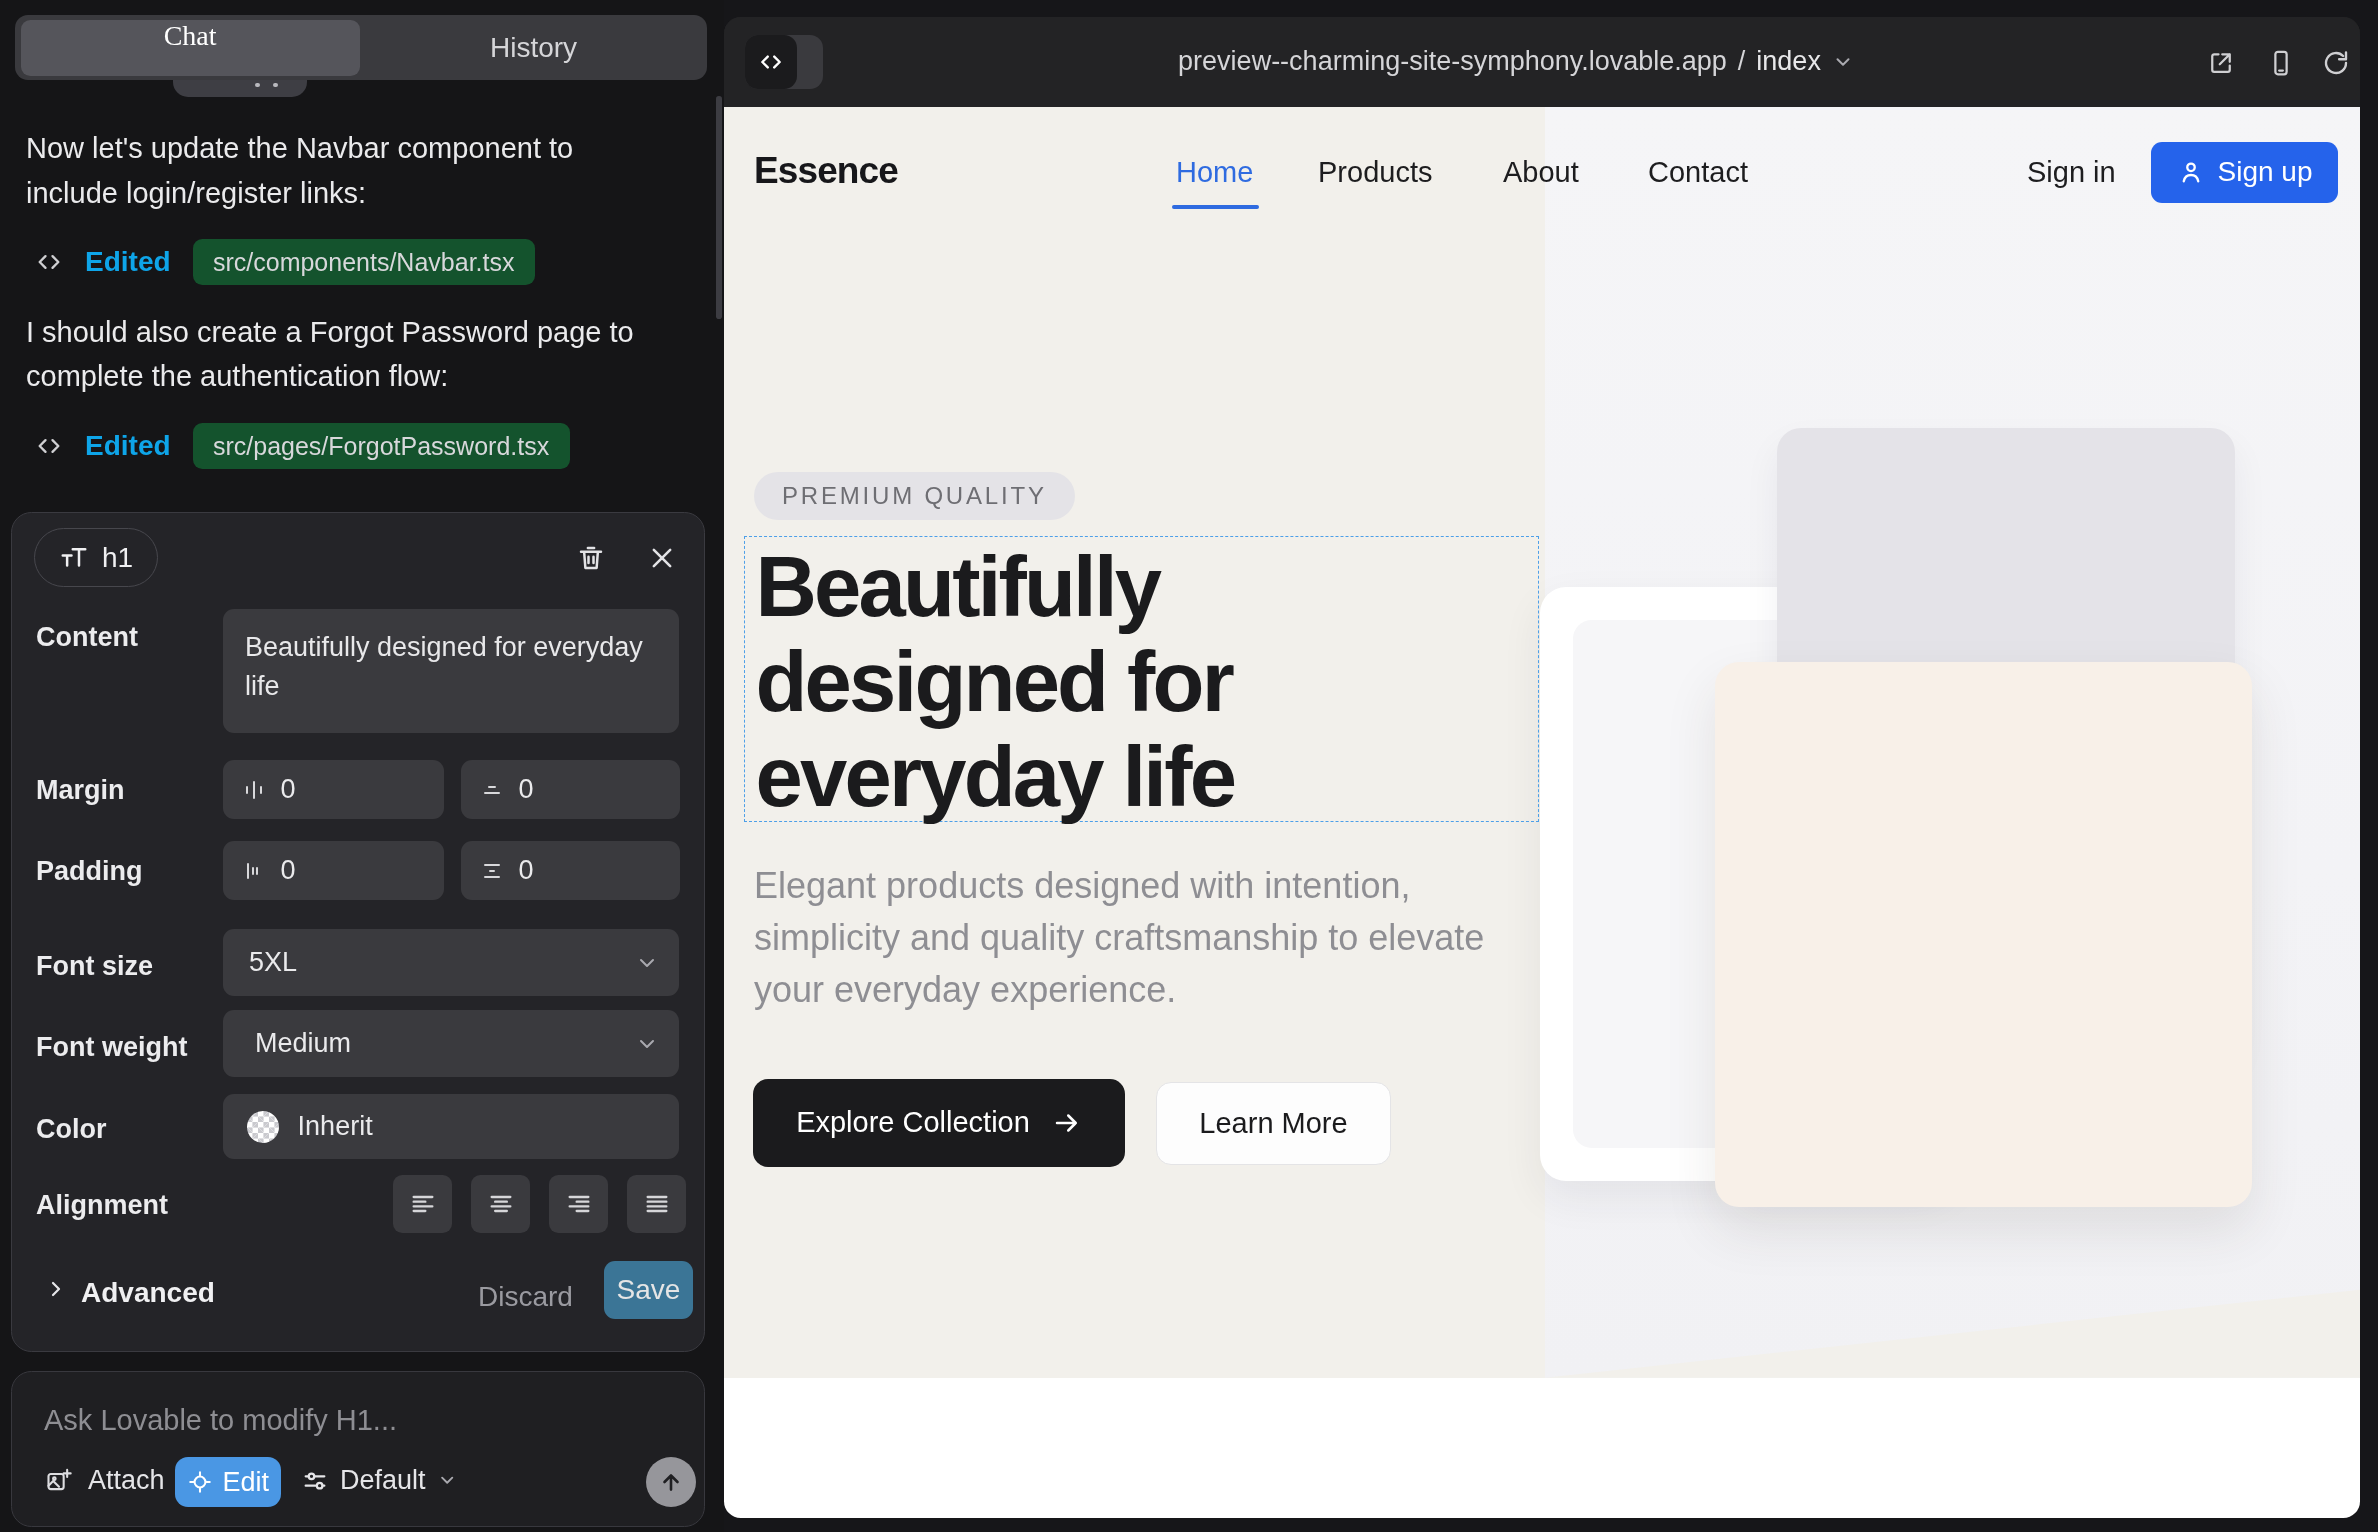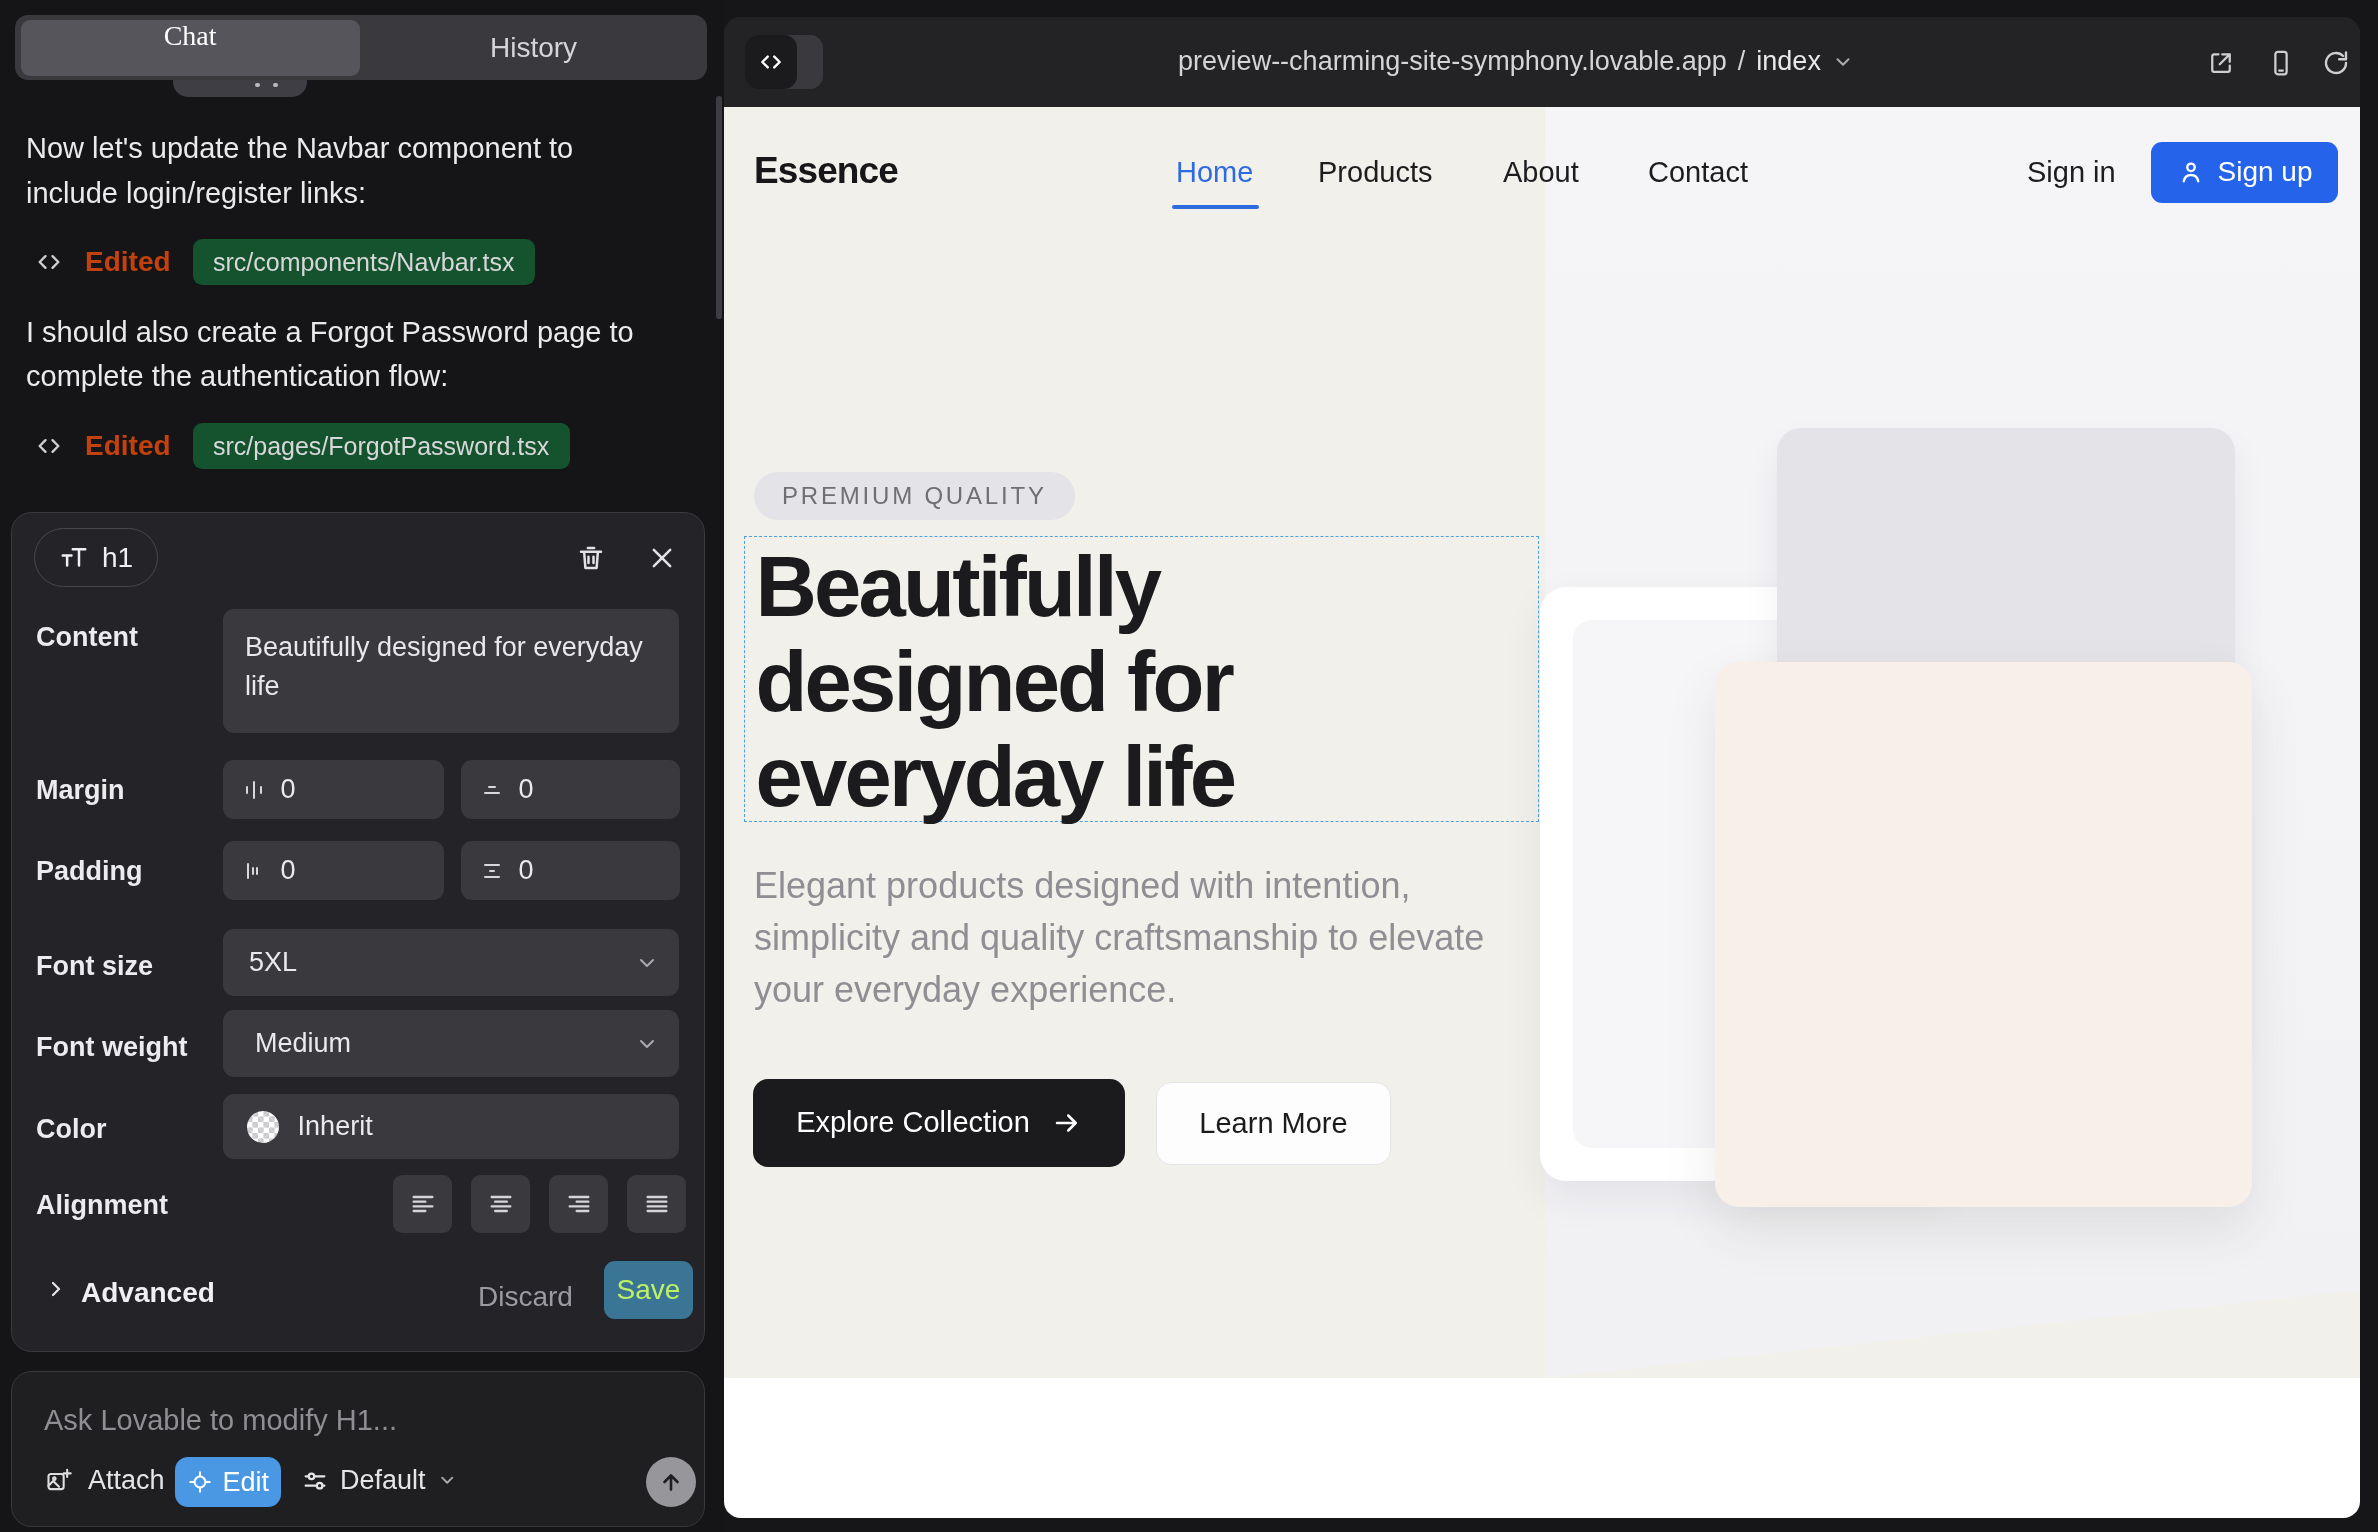--- a/index.html
+++ b/index.html
@@ -15,21 +15,21 @@
   .tab-inactive { position:absolute; left:345px; top:0; width:347px; height:65px; display:flex; align-items:center; justify-content:center; color:#D5D5D8; font-size:28px; }
 
   .partial-pill { position:absolute; left:173px; top:80px; width:134px; height:16.7px; background:#3E3E44; border-radius:0 0 15px 15px; }
   .partial-pill i { position:absolute; top:2.8px; width:4.6px; height:4.6px; border-radius:50%; background:#b9b9be; }
 
   .scroll-thumb { position:absolute; left:716px; top:96px; width:5.6px; height:223px; background:#3C3C42; border-radius:2.8px; }
 
   .msg-line { position:absolute; left:26px; font-size:29px; line-height:45px; color:#EAEAEC; white-space:nowrap; }
 
   .edited-row { position:absolute; left:35px; display:flex; align-items:center; gap:22px; height:46px; }
-  .edited-label { font-size:28px; font-weight:bold; color:#c2410c; }
+  .edited-label { font-size:28px; font-weight:bold; color:#0ea5e9; }
   .file-pill { background:#14532d; border-radius:9.3px; padding:8.3px 20.4px; font-size:25px; color:#D8D8DB; white-space:nowrap; }
   .code-ic { color:#CFCFD2; }
 
   
   #editor { position:absolute; left:11px; top:512px; width:694px; height:840px; background:#242428; border:0.9px solid #3A3A40; border-radius:20.4px; }
   .tag-pill { position:absolute; left:22px; top:15px; height:59px; border:1.9px solid #47474D; border-radius:31px; display:flex; align-items:center; gap:13px; padding:0 24px; color:#F0F0F2; }
   .tag-pill .tag-name { font-size:28px; }
   .icon-btn { position:absolute; width:41px; height:41px; display:flex; align-items:center; justify-content:center; color:#E3E3E6; }
 
   .fld-label { position:absolute; left:24px; font-size:27px; font-weight:bold; color:#ECECEE; }
@@ -37,21 +37,21 @@
   .field .f-ic { margin:0 15px 0 18.6px; color:#D8D8DB; }
   .chev { position:absolute; right:20.4px; color:#A9A9AF; }
 
   .content-area { position:absolute; left:211px; top:96px; width:456px; height:124px; background:#3A3A3E; border-radius:11px; padding:18.6px 22px; font-size:27px; line-height:39px; color:#E8E8EA; }
 
   .align-btn { position:absolute; top:662px; width:59px; height:58px; background:#3A3A3E; border-radius:9.3px; display:flex; align-items:center; justify-content:center; color:#D6D6D9; }
 
   .adv-chevron { position:absolute; left:32px; top:764px; color:#E6E6E9; }
   .adv-label { position:absolute; left:69px; top:764px; font-size:28px; font-weight:bold; color:#F0F0F2; }
   .discard { position:absolute; left:466px; top:768px; font-size:28px; color:#9A9AA0; }
-  .save-btn { position:absolute; left:592px; top:748px; width:89px; height:58px; background:#3B7596; border-radius:11px; display:flex; align-items:center; justify-content:center; font-size:28px; color:#bef264; }
+  .save-btn { position:absolute; left:592px; top:748px; width:89px; height:58px; background:#3B7596; border-radius:11px; display:flex; align-items:center; justify-content:center; font-size:28px; color:#e5e5e5; }
 
   
   #composer { position:absolute; left:11px; top:1371px; width:694px; height:156px; background:#1F1F22; border:0.9px solid #38383E; border-radius:20.4px; }
   #composer input { position:absolute; left:32px; top:26px; width:612px; height:45px; background:transparent; border:none; outline:none; font-size:29px; color:#ECECEE; font-family:inherit; }
   #composer input::placeholder { color:#8E8E93; }
   .attach-grp { position:absolute; left:33px; top:93px; display:flex; align-items:center; gap:15px; color:#E5E5E8; font-size:27px; }
   .attach-grp svg { color:#DDDDE0; }
   .edit-pill { position:absolute; left:163px; top:85px; width:106px; height:50px; background:#4A97E4; border-radius:13px; display:flex; align-items:center; justify-content:center; gap:9.3px; color:#fff; font-size:27px; }
   .default-grp { position:absolute; left:289px; top:93px; display:flex; align-items:center; gap:11px; color:#E5E5E8; font-size:27px; }
   .send-btn { position:absolute; left:634px; top:85px; width:50px; height:50px; border-radius:50%; background:#96969B; display:flex; align-items:center; justify-content:center; color:#1F1F22; }

